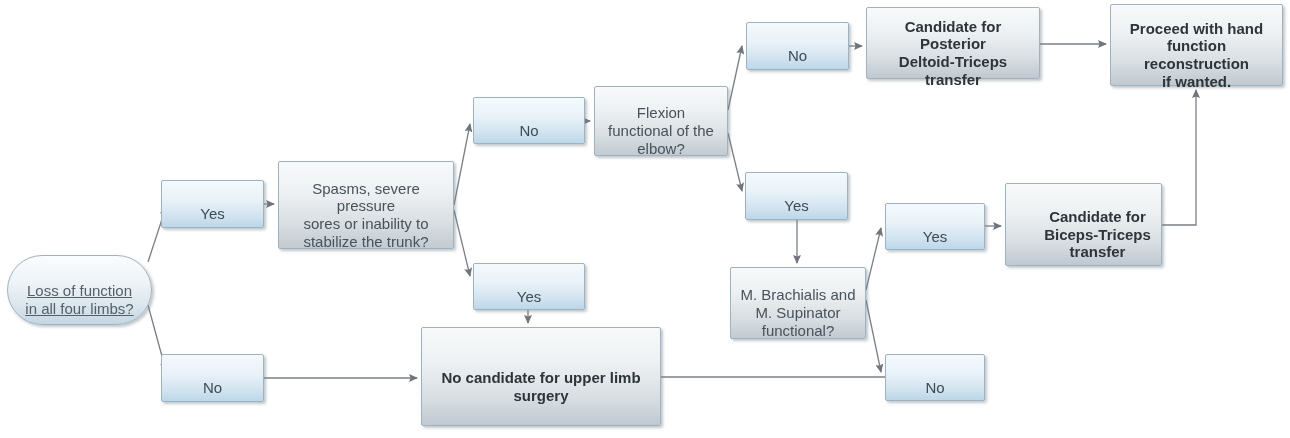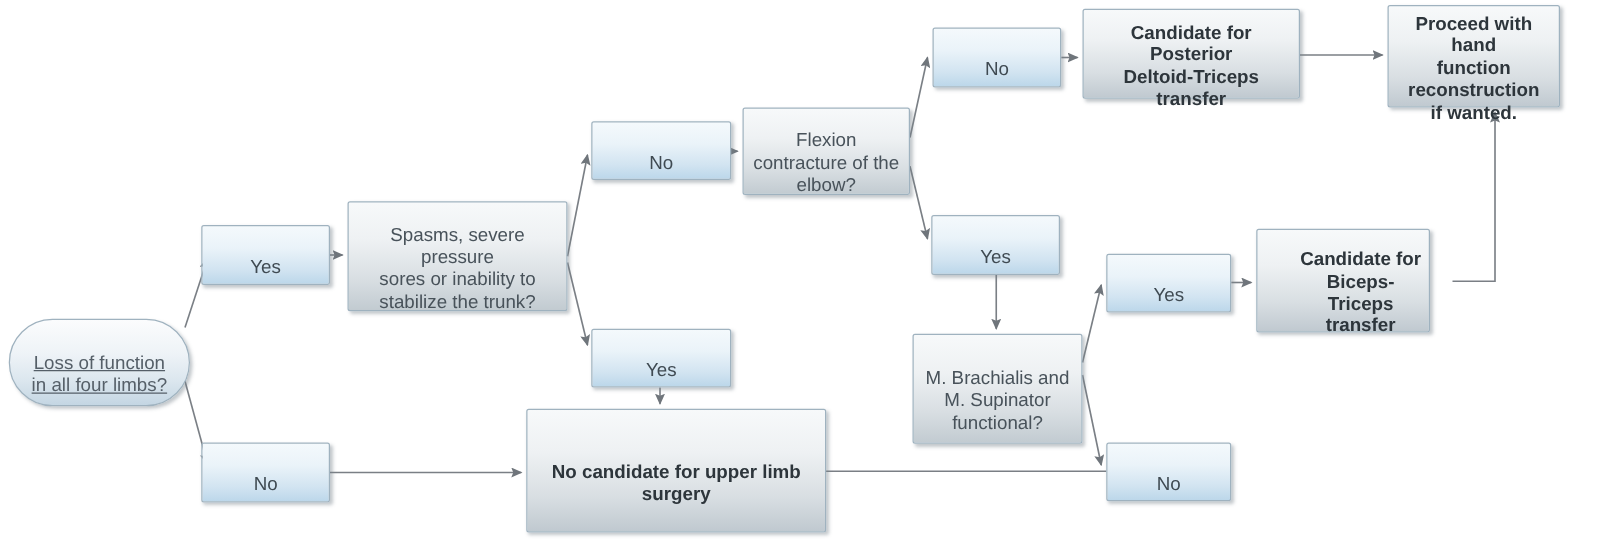--- a/index.html
+++ b/index.html
@@ -120,51 +120,51 @@
 stabilize the trunk?</span>
       </div>
       <div class="node chip" style="left: 473px; top: 97px; width: 112px; height: 47px;">
         <span class="label">No</span>
       </div>
       <div class="node chip" style="left: 473px; top: 263px; width: 112px; height: 47px;">
         <span class="label">Yes</span>
       </div>
       <div class="node question" style="left: 594px; top: 86px; width: 134px; height: 70px;">
         <span class="label">Flexion
-contracture of the
+functional of the
 elbow?</span>
       </div>
       <div class="node chip" style="left: 746px; top: 22px; width: 103px; height: 48px;">
         <span class="label">No</span>
       </div>
       <div class="node chip" style="left: 745px; top: 172px; width: 103px; height: 48px;">
         <span class="label">Yes</span>
       </div>
       <div class="node outcome" style="left: 866px; top: 7px; width: 174px; height: 72px;">
         <span class="label">Candidate for Posterior
 Deltoid-Triceps
 transfer</span>
       </div>
-      <div class="node outcome" style="left: 1110px; top: 4px; width: 138px; height: 82px;">
+      <div class="node outcome" style="left: 1110px; top: 4px; width: 173px; height: 82px;">
         <span class="label">Proceed with hand
 function reconstruction
 if wanted.</span>
       </div>
-      <div class="node question" style="left: 730px; top: 267px; width: 136px; height: 88px;">
+      <div class="node question" style="left: 730px; top: 267px; width: 136px; height: 72px;">
         <span class="label">M. Brachialis and
 M. Supinator
 functional?</span>
       </div>
       <div class="node chip" style="left: 885px; top: 203px; width: 100px; height: 47px;">
         <span class="label">Yes</span>
       </div>
       <div class="node chip" style="left: 885px; top: 354px; width: 100px; height: 47px;">
         <span class="label">No</span>
       </div>
-      <div class="node outcome" style="left: 1005px; top: 183px; width: 139px; height: 83px; padding-left: 32px;">
+      <div class="node outcome" style="left: 1005px; top: 183px; width: 157px; height: 83px; padding-left: 32px;">
         <span class="label">Candidate for
 Biceps-Triceps
 transfer</span>
       </div>
       <div class="node outcome" style="left: 421px; top: 327px; width: 240px; height: 99px;">
         <span class="label">No candidate for upper limb
 surgery</span>
       </div>
     </div>
 </div>

